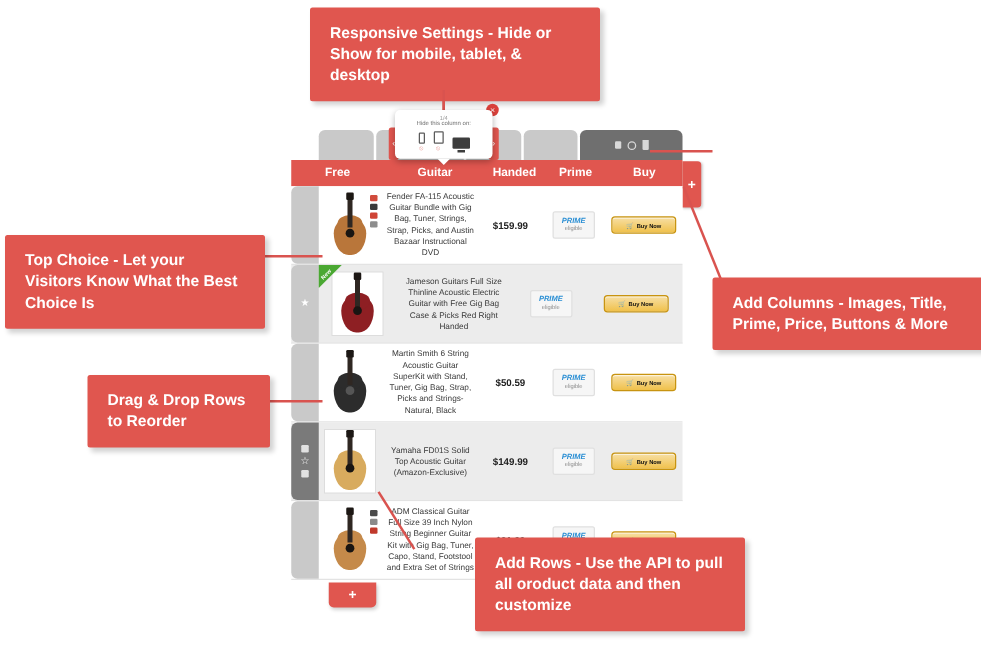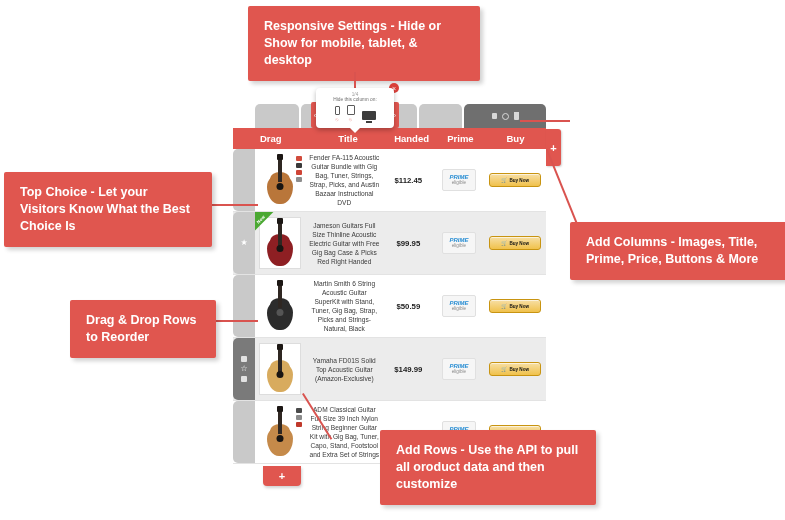--- a/index.html
+++ b/index.html
@@ -222,21 +222,21 @@
   <div class="connector" style="left:212px; top:204px; width:46px; height:2px;"></div>
   <div class="connector" style="left:216px; top:320px; width:42px; height:2px;"></div>
   <div class="connector" style="left:520px; top:120px; width:50px; height:2px;"></div>
   <div class="connector" style="left:546px; top:150px; width:2px; height:95px; transform:rotate(-22deg); transform-origin: top left;"></div>
   <div class="connector" style="left:302px; top:394px; width:2px; height:54px; transform:rotate(-32deg); transform-origin: top left;"></div>
 
   <div class="callout" style="left:248px; top:6px; width:232px;">
     <span>Responsive Settings - Hide or Show for mobile, tablet, &amp; desktop</span>
   </div>
 
-  <div class="callout" style="left:4px; top:172px; width:208px;">
+  <div class="callout" style="left:4px; top:188px; width:208px;">
     <span>Top Choice - Let your Visitors Know What the Best Choice Is</span>
   </div>
 
   <div class="callout" style="left:70px; top:300px; width:146px;">
     <span>Drag &amp; Drop  Rows to Reorder</span>
   </div>
 
 
   <div class="callout" style="left:570px; top:222px; width:244px;">
     <span>Add Columns - Images, Title, Prime, Price, Buttons &amp; More</span>
@@ -254,22 +254,22 @@
       <div class="col-tab"></div>
       <div class="col-tab"></div>
       <div class="col-tab dark">
         <span class="tab-mini"></span>
         <span class="tab-gear"></span>
         <span class="tab-trash"></span>
       </div>
     </div>
 
     <div class="thead">
-      <div class="th image">Drag</div>
-      <div class="th title">Title</div>
+      <div class="th image">Free</div>
+      <div class="th title">Guitar</div>
       <div class="th price">Handed</div>
       <div class="th prime">Prime</div>
       <div class="th buy">Buy</div>
       <div class="add-col-btn">+</div>
     </div>
 
     <div class="tbody">
 
       <div class="trow">
         <div class="row-handle"></div>
@@ -282,21 +282,21 @@
               <div class="g-hole"></div>
             <div class="accessories">
               <div class="acc" style="background:#d14b3c"></div>
               <div class="acc" style="background:#3a3a3a"></div>
               <div class="acc" style="background:#cf4436"></div>
               <div class="acc" style="background:#8d8d8d"></div>
             </div>
           </div>
         </div>
         <div class="cell title">Fender FA-115 Acoustic Guitar Bundle with Gig Bag, Tuner, Strings, Strap, Picks, and Austin Bazaar Instructional DVD</div>
-        <div class="cell price">$112.45</div>
+        <div class="cell price">$159.99</div>
         <div class="cell prime">
           <div class="prime-badge">
             <span class="p1">PRIME</span>
             <span class="p2">eligible</span>
           </div>
         </div>
         <div class="cell buy">
           <div class="buy-btn">
             <span class="cart-glyph">🛒</span>
             <span>Buy Now</span>
@@ -314,21 +314,20 @@
           </div>
           <div class="thumb framed">
             <div class="g-body" style="background:#8e1f23"></div>
             <div class="g-waist" style="background:#8e1f23"></div>
             <div class="g-neck"></div>
               <div class="g-head"></div>
               <div class="g-hole"></div>
           </div>
         </div>
         <div class="cell title">Jameson Guitars Full Size Thinline Acoustic Electric Guitar with Free Gig Bag Case &amp; Picks Red Right Handed</div>
-        <div class="cell price">$99.95</div>
         <div class="cell prime">
           <div class="prime-badge">
             <span class="p1">PRIME</span>
             <span class="p2">eligible</span>
           </div>
         </div>
         <div class="cell buy">
           <div class="buy-btn">
             <span class="cart-glyph">🛒</span>
             <span>Buy Now</span>

